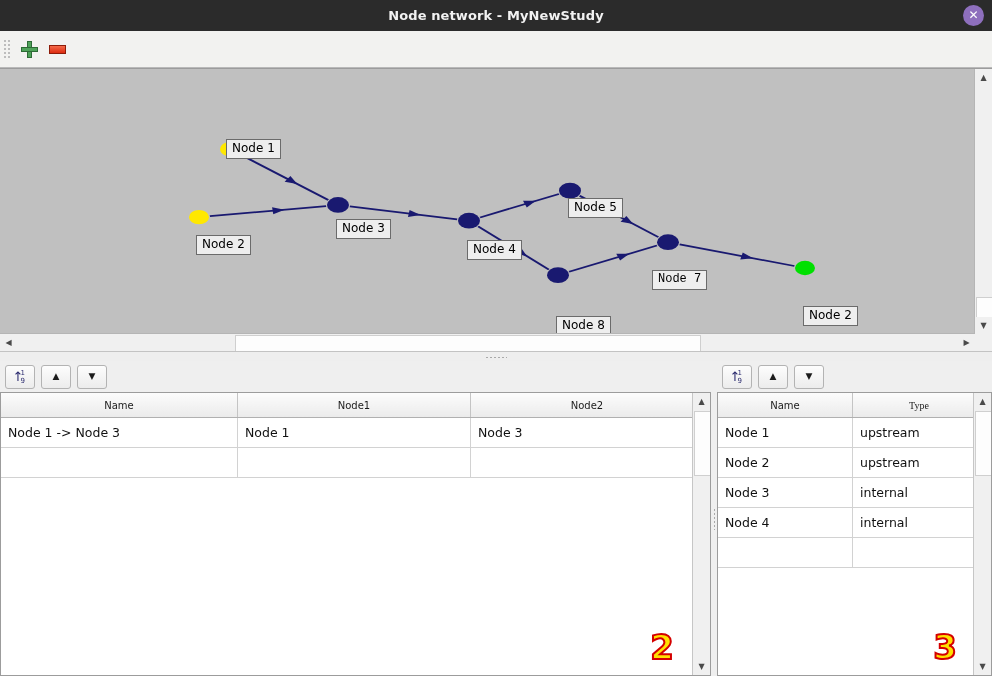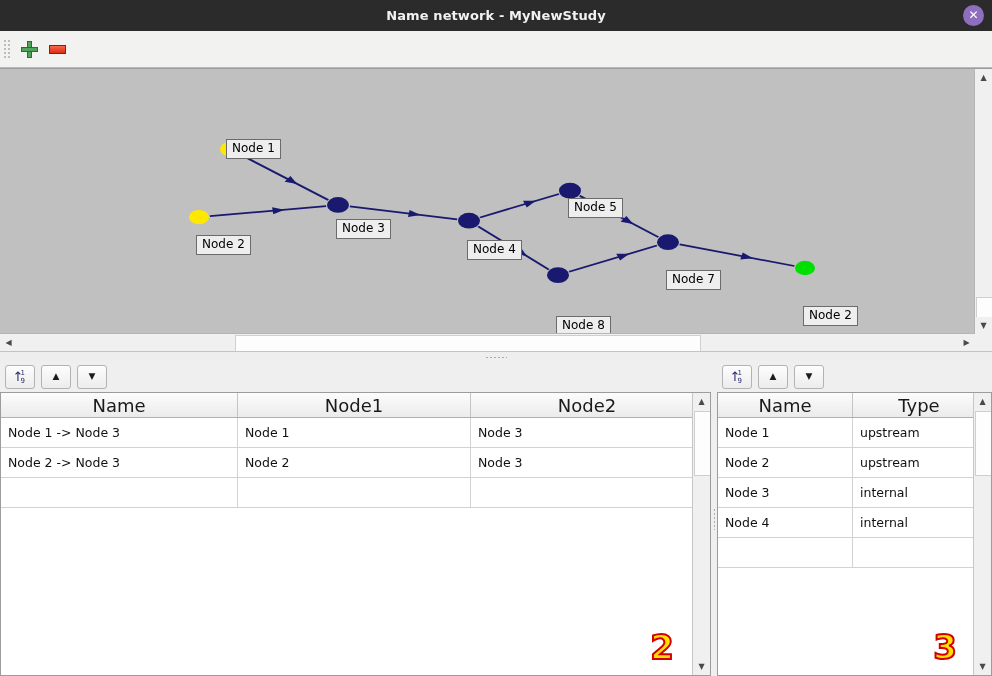--- a/index.html
+++ b/index.html
@@ -91,36 +91,36 @@
   .sorticon .dg{position:absolute;left:8px;top:0px;font-size:7px;
        line-height:8px;color:#2a2a6e;}
   .sorticon .dg2{position:absolute;left:8px;top:8px;font-size:7px;
        line-height:8px;color:#2a2a6e;}
 
   .tablebox{flex:1 1 auto;position:relative;border:1px solid #9c9c9c;
        background:#fff;overflow:hidden;min-height:0;}
   table.grid{border-collapse:collapse;width:100%;table-layout:fixed;}
   table.grid th{background:linear-gradient(#fcfcfc,#ebebeb);
        border-right:1px solid #c4c4c4;border-bottom:1px solid #b0b0b0;
-       font-weight:normal;font-size:18px;color:#1a1a1a;height:22px;
+       font-weight:normal;font-size:10px;color:#1a1a1a;height:22px;
        text-align:center;}
   table.grid td{border-right:1px solid #d2d2d2;border-bottom:1px solid #d2d2d2;
        font-size:12.5px;color:#111;height:29px;padding:0 8px 0 7px;
        background:#fff;white-space:nowrap;overflow:hidden;}
   .tbl-scroll{position:absolute;left:0;top:0;right:17px;bottom:0;overflow:hidden;}
   .tvsb{position:absolute;right:0;top:0;width:17px;bottom:0;background:#f0f0f0;
        border-left:1px solid #c6c6c6;}
 </style>
 </head>
 <body>
 
 <div class="window">
 
   <div class="titlebar">
-    <div class="title">Name network - MyNewStudy</div>
+    <div class="title">Node network - MyNewStudy</div>
     <div class="closebtn">✕</div>
   </div>
 
   <div class="toolbar">
     <div class="grip"></div>
     <div class="tb-btn">
       <span class="icon-plus"></span>
     </div>
     <div class="tb-btn">
       <span class="icon-minus"></span>
@@ -154,21 +154,21 @@
         <circle cx="668" cy="242" r="11" fill="#191970"></circle>
         <circle cx="805" cy="278" r="10" fill="#00e000"></circle>
       </svg>
     <div id="node-labels">
         <div class="nodelabel" style="left: 226px; top: 70px;">Node 1</div>
         <div class="nodelabel" style="left: 196px; top: 166px;">Node 2</div>
         <div class="nodelabel" style="left: 336px; top: 150px;">Node 3</div>
         <div class="nodelabel" style="left: 467px; top: 171px;">Node 4</div>
         <div class="nodelabel" style="left: 568px; top: 129px;">Node 5</div>
         <div class="nodelabel" style="left: 556px; top: 247px;">Node 8</div>
-        <div class="nodelabel" style="left: 666px; top: 201px;">Node 7</div>
+        <div class="nodelabel" style="left: 652px; top: 201px; font-family: Liberation Mono, monospace;">Node 7</div>
         <div class="nodelabel" style="left: 803px; top: 237px;">Node 2</div>
       </div>
 
     <div class="vsb">
       <div class="sb-arrow" style="top:0;">▲</div>
       <div class="vthumb" style="top:228px;height:78px;"></div>
       <div class="sb-arrow" style="bottom:0;">▼</div>
     </div>
 
     <div class="hsb">
@@ -209,25 +209,20 @@
                   <th style="width: 230px;">Node2</th>
                 </tr>
               </thead>
               <tbody>
                 <tr>
                   <td>Node 1 -&gt; Node 3</td>
                   <td>Node 1</td>
                   <td>Node 3</td>
                 </tr>
                 <tr>
-                  <td>Node 2 -&gt; Node 3</td>
-                  <td>Node 2</td>
-                  <td>Node 3</td>
-                </tr>
-                <tr>
                   <td></td>
                   <td></td>
                   <td></td>
                 </tr>
               </tbody>
             </table>
         </div>
         <div class="tvsb">
           <div class="sb-arrow" style="top:0;">▲</div>
           <div class="vthumb" style="top:18px;height:63px;"></div>
@@ -254,21 +249,21 @@
         <div class="sq-btn">
           <span class="tri">▼</span>
         </div>
       </div>
       <div class="tablebox">
         <div class="tbl-scroll">
           <table class="grid" id="nodes-table">
               <thead>
                 <tr>
                   <th style="width: 132px;">Name</th>
-                  <th style="width: 130px;">Type</th>
+                  <th style="width: 130px; font-family: Liberation Serif, serif;">Type</th>
                 </tr>
               </thead>
               <tbody>
                 <tr>
                   <td>Node 1</td>
                   <td>upstream</td>
                 </tr>
                 <tr>
                   <td>Node 2</td>
                   <td>upstream</td>

